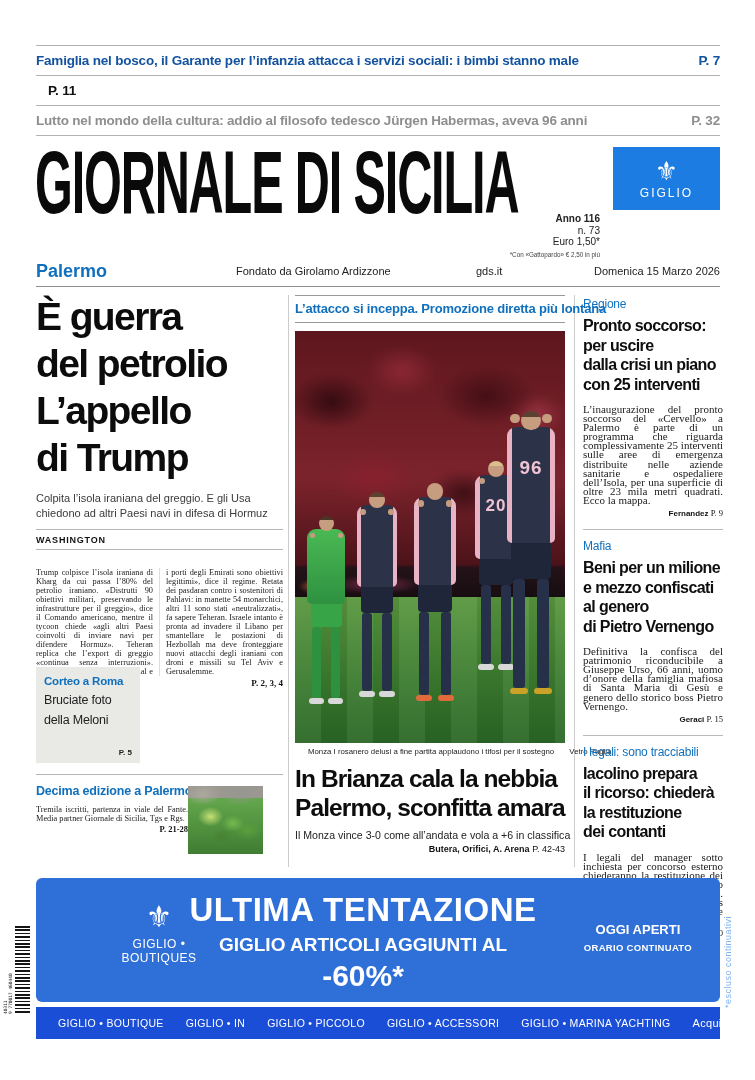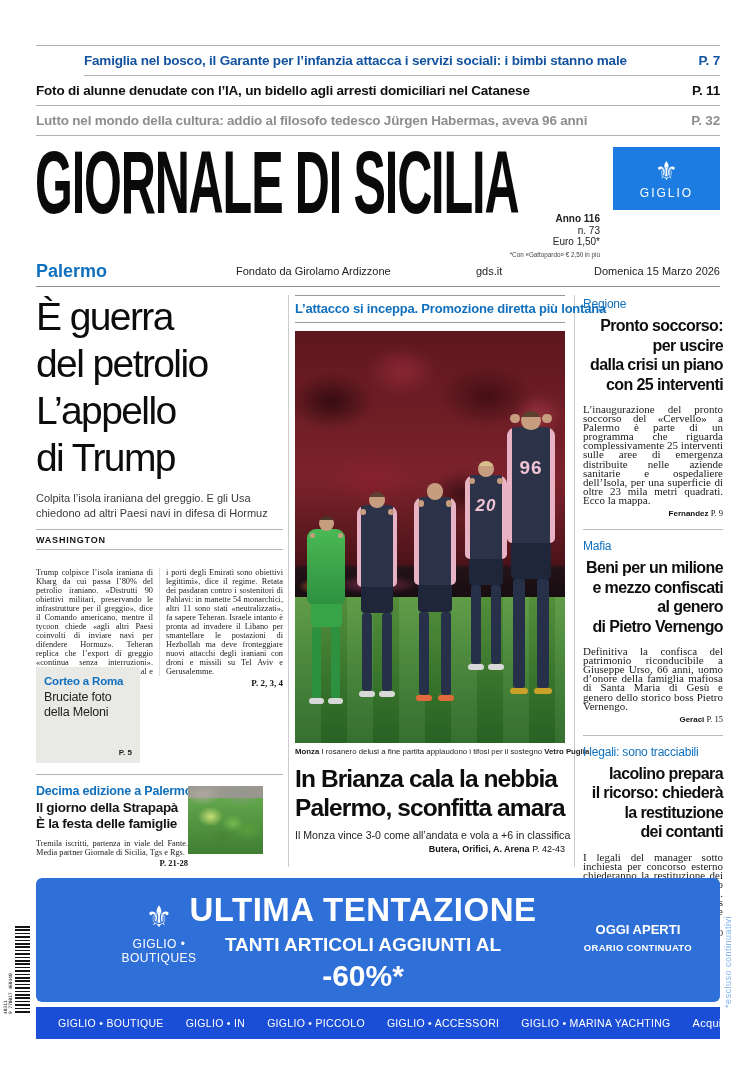--- a/index.html
+++ b/index.html
@@ -3,21 +3,21 @@
 <meta charset="utf-8">
 <style>
   html,body{margin:0;padding:0;background:#fff;}
   .page{position:relative;width:755px;height:1080px;background:#fff;overflow:hidden;
         font-family:"Liberation Sans",sans-serif;color:#111;}
 
   
   .topstrip{position:absolute;left:36px;top:45px;width:684px;border-top:1px solid #b3b3b3;}
   .ts-row{display:flex;justify-content:space-between;align-items:center;height:29px;
           border-bottom:1px solid #b3b3b3;font-weight:bold;font-size:13.5px;letter-spacing:-0.2px;white-space:nowrap;}
-  .ts1{color:#12529f;margin-left:48px;}
+  .ts1{color:#12529f;}
   .ts2{color:#101010;}
   .ts3{color:#8e8e8e;}
   .ts-page{margin-left:12px;}
 
   
   .mast-title{position:absolute;left:35px;top:147px;font-weight:bold;font-size:86px;line-height:66px;
               letter-spacing:-2px;white-space:nowrap;transform:scale(.565,1.04);transform-origin:0 0;color:#0a0a0a;}
   .giglio-box{position:absolute;left:613px;top:147px;width:107px;height:63px;background:#1c7ce2;color:#fff;
               display:flex;flex-direction:column;align-items:center;justify-content:center;}
   .giglio-lily{font-size:26px;line-height:26px;}
@@ -33,32 +33,32 @@
   .dl-founder{flex:0 0 240px;}
   .dl-site{flex:1;}
   .dl-date{text-align:right;}
 
   
   .vdiv{position:absolute;top:295px;height:572px;width:1px;background:#ccc;}
   .vdiv1{left:288px;} .vdiv2{left:574px;}
 
   
   .col-left{position:absolute;left:36px;top:293px;width:247px;height:574px;}
-  .lead-hl{font-weight:normal;font-size:39px;line-height:47px;letter-spacing:-1.6px;color:#0c0c0c;white-space:nowrap;}
+  .lead-hl{font-weight:bold;font-size:39px;line-height:47px;letter-spacing:-1.6px;color:#0c0c0c;white-space:nowrap;}
   .lead-stand{margin-top:10px;font-size:11px;line-height:14.5px;color:#3a3a3a;}
   .wash-head{margin-top:9px;border-top:1px solid #b5b5b5;border-bottom:1px solid #b5b5b5;padding:5px 0 4px;}
   .wash-label{font-size:9px;font-weight:bold;letter-spacing:.8px;}
   .wash-body{margin-top:18px;font-family:"Liberation Serif",serif;font-size:8.3px;line-height:9px;text-align:justify;
              column-count:2;column-gap:13px;column-rule:1px solid #ddd;max-height:108px;overflow:hidden;color:#1a1a1a;}
   .wash-pages{text-align:right;font-size:9px;font-weight:bold;font-family:"Liberation Serif",serif;margin-top:2px;}
 
   .boxes{position:absolute;top:374px;left:0;display:flex;gap:14px;}
   .gbox{width:104px;height:96px;background:#e9e9e6;padding:8px 8px 6px;box-sizing:border-box;position:relative;}
   .gbox .kick{color:#1070bd;font-weight:bold;font-size:11.5px;letter-spacing:-0.2px;}
-  .gbox .gtitle{font-size:12.5px;line-height:15px;margin-top:3px;color:#222;letter-spacing:-0.2px;}
+  .gbox .gtitle{font-size:12.5px;line-height:20px;margin-top:3px;color:#222;letter-spacing:-0.2px;}
   .gbox .pg{position:absolute;right:8px;bottom:6px;font-size:8px;font-weight:bold;color:#222;}
 
   .strap{position:absolute;top:481px;left:0;width:247px;border-top:1px solid #b5b5b5;padding-top:9px;box-sizing:border-box;}
   .strap .kick{color:#1070bd;font-weight:bold;font-size:12.5px;letter-spacing:-0.2px;}
   .strap .stitle{font-weight:bold;font-size:13.5px;line-height:16px;margin-top:2px;letter-spacing:-0.3px;color:#151515;}
   .strap .sbody{font-family:"Liberation Serif",serif;font-size:8.3px;line-height:9.4px;width:152px;margin-top:7px;text-align:justify;color:#1a1a1a;}
   .strap .pg{width:152px;text-align:right;font-weight:bold;font-size:8.5px;font-family:"Liberation Serif",serif;}
   .thumb{position:absolute;right:20px;top:11px;width:75px;height:68px;overflow:hidden;
          background:
            radial-gradient(26px 16px at 20% 12%, rgba(175,170,160,.9), transparent 70%),
@@ -107,41 +107,41 @@
   .num{position:absolute;left:0;right:0;top:26%;text-align:center;font-weight:bold;color:#efc3d4;letter-spacing:1px;}
   .p1{left:6px;bottom:12px;width:50px;height:215px;z-index:2;}
   .p1 .head{background:linear-gradient(180deg,#4a3526 0 30%,#c79d80 30%);}
   .p1 .torso{background:linear-gradient(180deg,#4ab954,#2e9140);}
   .p1 .shorts{background:#37a448;}
   .p1 .legs i{background:#2e9140;}
   .p2{left:56px;bottom:16px;width:52px;height:235px;z-index:3;}
   .p3{left:112px;bottom:10px;width:56px;height:250px;z-index:4;}
   .p3 .head{background:#c79d80;}
   .p3 .legs i::after{background:#e06a3c;}
-  .p4{left:164px;bottom:42px;width:54px;height:240px;z-index:2;font-style:italic;}
+  .p4{left:174px;bottom:42px;width:54px;height:240px;z-index:2;}
   .p4 .head{background:linear-gradient(180deg,#d8bf8c 0 34%,#c79d80 34%);}
   .p4 .num{font-size:17px;}
   .p5{left:204px;bottom:2px;width:64px;height:330px;z-index:5;}
   .p5 .head{box-shadow:-16px -2px 0 -5px #c79d80,16px -2px 0 -5px #c79d80;}
   .p5 .num{font-size:19px;}
   .p5 .legs i::after{background:#c9a227;}
 
   .caption{margin-top:4px;font-size:7.8px;color:#222;white-space:nowrap;}
-  .cap-b{font-weight:bold;}
+  .cap-b{font-weight:normal;margin-left:13px;}
   .match-hl{margin-top:9px;font-weight:bold;font-size:24.5px;line-height:28.5px;letter-spacing:-0.9px;color:#0d0d0d;white-space:nowrap;}
   .match-stand{margin-top:7px;font-size:10.6px;color:#222;white-space:nowrap;}
   .match-by{margin-top:3px;text-align:right;font-size:9px;color:#111;}
   .match-by .nm{font-weight:bold;}
 
   
   .col-right{position:absolute;left:583px;top:295px;width:140px;}
   .rart{padding-top:2px;}
   .rart + .rart{border-top:1px solid #bbb;margin-top:11px;padding-top:9px;}
   .rart .kick{color:#1070bd;font-weight:normal;font-size:12px;letter-spacing:-0.2px;white-space:nowrap;}
-  .rart .rtitle{font-weight:bold;font-size:16px;line-height:19.5px;letter-spacing:-0.6px;margin-top:5px;color:#0e0e0e;white-space:nowrap;text-align:right;}
+  .rart .rtitle{font-weight:bold;font-size:16px;line-height:19.5px;letter-spacing:-0.6px;margin-top:5px;color:#0e0e0e;white-space:nowrap;}
   .rart .rbody{margin-top:11px;font-family:"Liberation Serif",serif;font-size:11px;line-height:9.1px;text-align:justify;color:#1a1a1a;}
   .rart .by{margin-top:3px;text-align:right;font-size:8.5px;font-family:"Liberation Serif",serif;}
   .rart .by .nm{font-weight:bold;font-family:"Liberation Sans",sans-serif;font-size:8px;}
 
   
   .ad-banner{position:absolute;left:36px;top:878px;width:684px;height:124px;background:#2f6fd8;border-radius:6px;color:#fff;}
   .ad-brand{position:absolute;left:58px;top:24px;width:130px;text-align:center;}
   .ad-lily{font-size:30px;line-height:30px;}
   .ad-brand-label{font-size:12px;letter-spacing:.5px;margin-top:5px;}
   .ad-center{position:absolute;left:150px;right:180px;top:13px;text-align:center;}
@@ -168,21 +168,20 @@
 <body>
 
 <div class="page">
 
   <div class="topstrip">
     <div class="ts-row ts1">
       <span>Famiglia nel bosco, il Garante per l’infanzia attacca i servizi sociali: i bimbi stanno male</span>
       <span class="ts-page">P. 7</span>
     </div>
     <div class="ts-row ts2">
-      <span>Foto di alunne denudate con l’IA, un bidello agli arresti domiciliari nel Catanese</span>
       <span class="ts-page">P. 11</span>
     </div>
     <div class="ts-row ts3">
       <span>Lutto nel mondo della cultura: addio al filosofo tedesco Jürgen Habermas, aveva 96 anni</span>
       <span class="ts-page">P. 32</span>
     </div>
   </div>
 
   <div class="mast-title">GIORNALE DI SICILIA</div>
   <div class="giglio-box">
@@ -218,21 +217,20 @@
     <div class="boxes">
       <div class="gbox">
         <div class="kick">Corteo a Roma</div>
         <div class="gtitle">Bruciate foto della Meloni</div>
         <div class="pg">P. 5</div>
       </div>
     </div>
 
     <div class="strap">
       <div class="kick">Decima edizione a Palermo</div>
-      <div class="stitle">Il giorno della Strapapà<br>È la festa delle famiglie</div>
       <div class="sbody">Tremila iscritti, partenza in viale del Fante. Media partner Giornale di Sicilia, Tgs e Rgs.</div>
       <div class="pg">P. 21-28</div>
       <div class="thumb"></div>
     </div>
   </div>
 
   <div class="col-center">
     <div class="kickbar">L’attacco si inceppa. Promozione diretta più lontana</div>
 
     <div class="photo">
@@ -331,21 +329,21 @@
     </div>
   </div>
 
   <div class="ad-banner">
     <div class="ad-brand">
       <div class="ad-lily">⚜</div>
       <div class="ad-brand-label">GIGLIO • BOUTIQUES</div>
     </div>
     <div class="ad-center">
       <div class="ad-h">ULTIMA TENTAZIONE</div>
-      <div class="ad-s">TANTI ARTICOLI AGGIUNTI AL</div>
+      <div class="ad-s">GIGLIO ARTICOLI AGGIUNTI AL</div>
       <div class="ad-d">-60%*</div>
     </div>
     <div class="ad-right">
       <div class="ad-r1">OGGI APERTI</div>
       <div class="ad-r2">ORARIO CONTINUATO</div>
     </div>
   </div>
   <div class="vertical-note">*escluso continuativi</div>
 
   <div class="store-strip">

